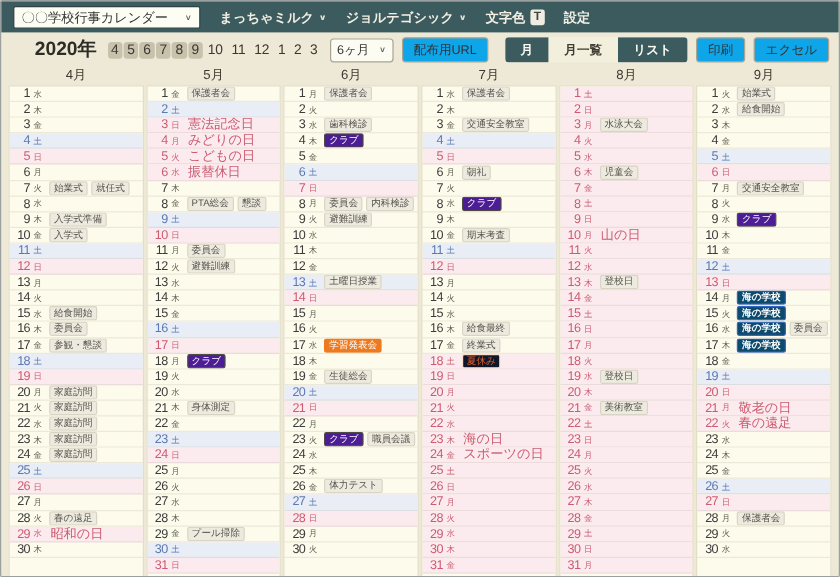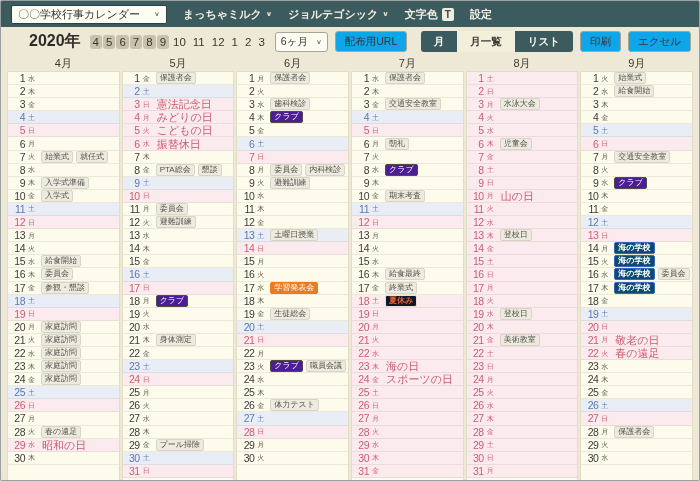--- a/index.html
+++ b/index.html
@@ -40,21 +40,21 @@
   .day-row .w{flex:0 0 10px;font-size:7px;color:#61604f;margin-left:3px;margin-top:1px;}
   .day-row.sat{background:#e9edf6;}
   .day-row.sat .d,.day-row.sat .w{color:#5b79b2;}
   .day-row.sun{background:#fbebee;}
   .day-row.sun .d,.day-row.sun .w{color:#cc5c72;}
   .ev{font-size:8px;line-height:10px;padding:0 3px;border-radius:2px;margin-left:3px;white-space:nowrap;
     background:#edebe0;border:1px solid #d9d5c4;color:#55524a;}
   .ev-k{background:#4c1d95;border-color:#4c4b45;color:#fff;}
   .ev-o{background:#ee7a1f;border-color:#ee7a1f;color:#fff;font-weight:normal;}
   .ev-b{background:#0c4a6e;border-color:#3566c0;color:#fff;font-weight:bold;}
-  .ev-v{background:#0f172a;border-color:#fbddcd;color:#e6602a;font-weight:bold;}
+  .ev-v{background:#0f172a;border-color:#fbddcd;color:#e6602a;font-weight:normal;}
   .ev-h{background:transparent;border:none;color:#cc5c72;font-size:11px;padding:0;margin-left:4px;}
 </style>
 </head>
 <body>
 
 <div class="page">
   <div class="topbar">
     <div class="cal-select">
       <span>〇〇学校行事カレンダー</span>
       <span class="chev dark">∨</span>

